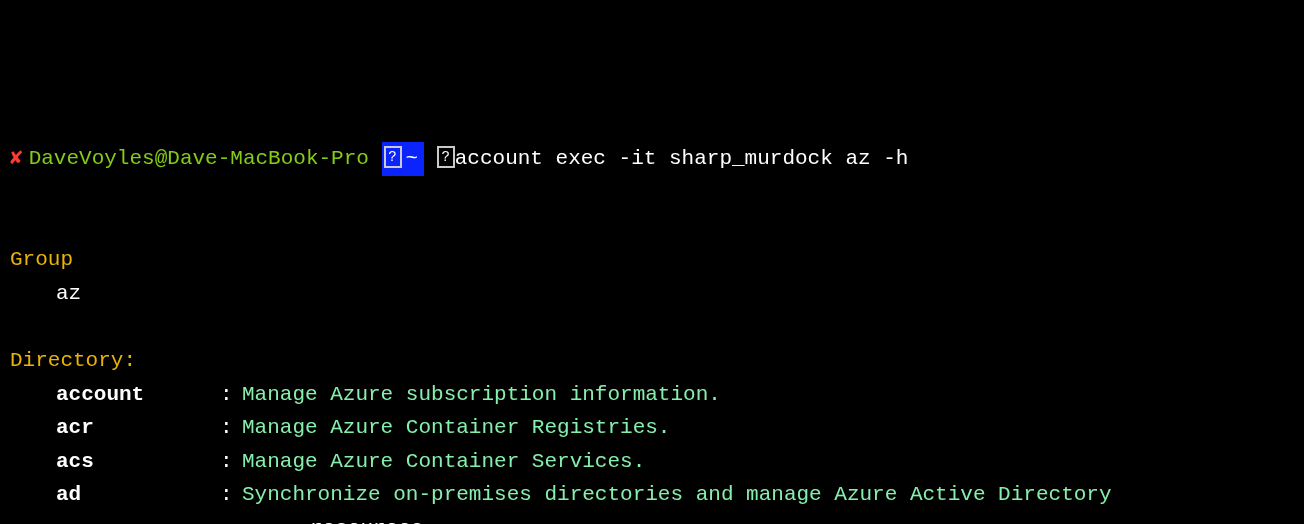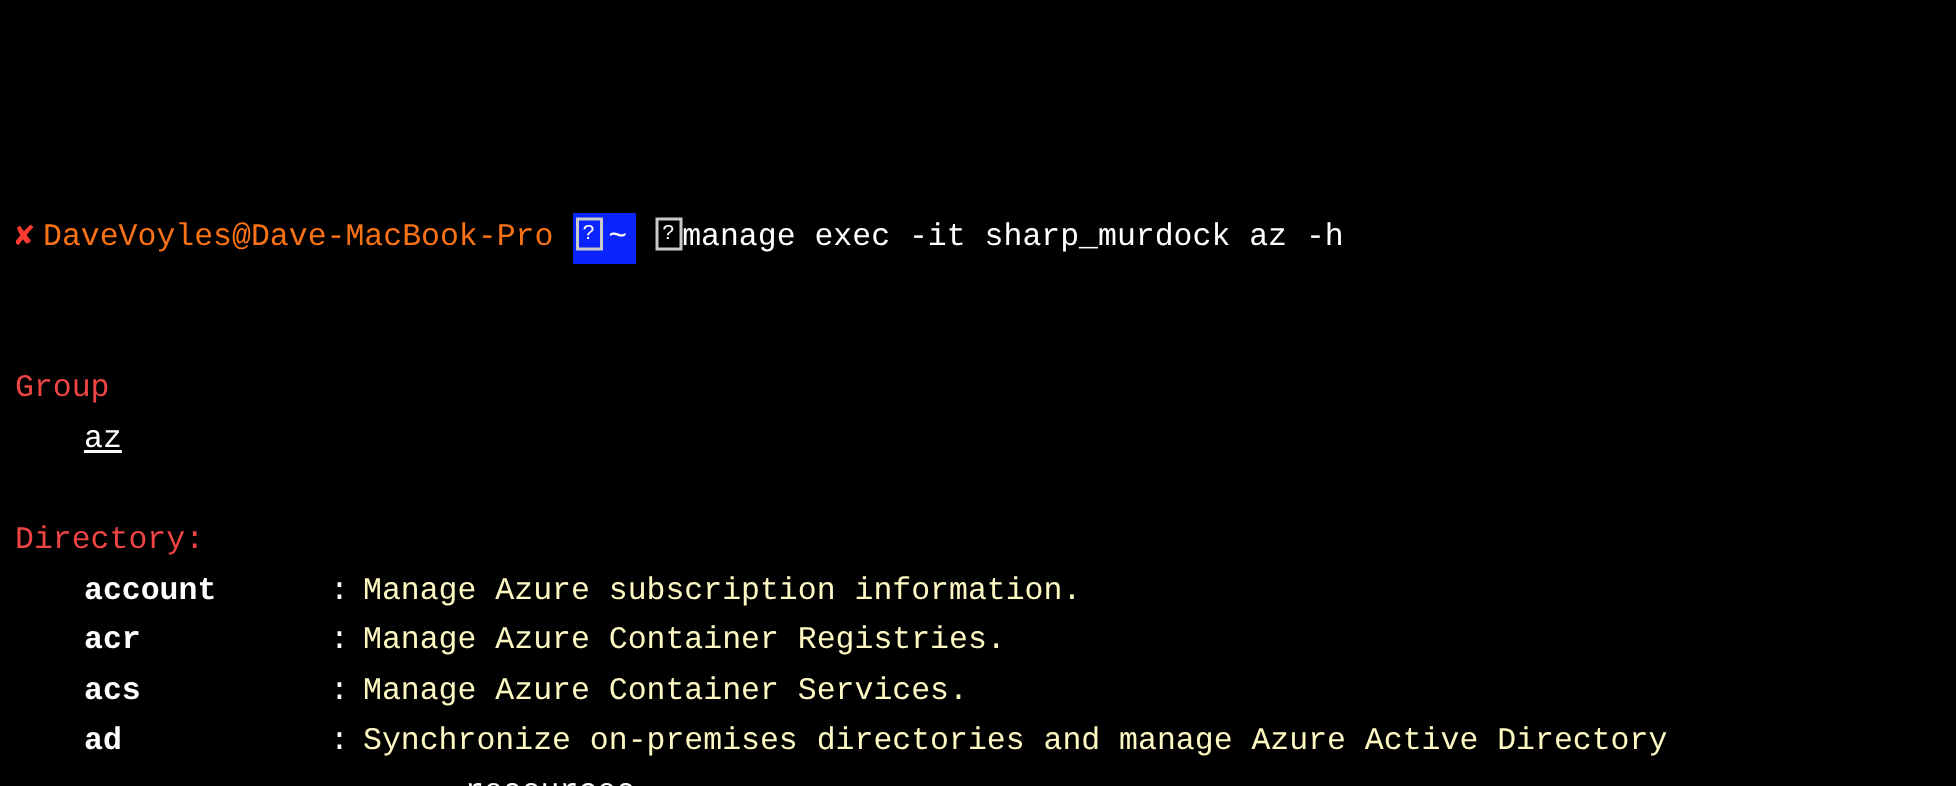--- a/index.html
+++ b/index.html
@@ -10,21 +10,21 @@
       font-size: 21px;
       line-height: 1.6;
       padding: 8px 10px;
       width: 1304px;
       height: 524px;
       overflow: hidden;
       white-space: pre;
     }
     .prompt-line { display: block; }
     .cross { color: #ff3b30; font-weight: bold; margin-right: 6px; }
-    .user-host { color: #f97316; margin-top: 12px; }
+    .user-host { color: #84cc16; margin-top: 12px; }
     .seg-badge {
       background: #0b24fb;
       color: #ffffff;
       padding: 0 2px;
       display: inline-block;
     }
     .glyph-box {
       border: 2px solid #c9c9c9;
       display: inline-flex;
       align-items: center;
@@ -33,39 +33,39 @@
       height: 22px;
       font-size: 14px;
       line-height: 1;
       vertical-align: middle;
       margin-top: -4px;
     }
     .glyph-box.onblue { border-color: #c9c9c9; }
     .tilde { margin: 0 4px; }
     .cmd { color: #ffffff; }
     .blank { height: 1.6em; }
-    .heading { color: #ef4444; }
-    .indent1 { padding-left: 46px; text-decoration: underline; }
+    .heading { color: #eab308; }
+    .indent1 { padding-left: 46px; }
     .sub-row { display: block; }
     .sub-name {
       display: inline-block;
       min-width: 210px;
       padding-left: 46px;
       font-weight: bold;
     }
     .colon { display: inline-block; width: 22px; }
-    .desc { color: #fef9c3; }
+    .desc { color: #86efac; }
     .wrap-cont { padding-left: 300px; display: block; }
   </style>
 </head>
 <body>
 
 
 
-<span class="prompt-line"><span class="cross">✘</span><span class="user-host">DaveVoyles@Dave-MacBook-Pro</span> <span class="seg-badge"><span class="glyph-box onblue">?</span><span class="tilde">~</span></span> <span class="glyph-box">?</span><span class="cmd">manage exec -it sharp_murdock az -h</span></span>
+<span class="prompt-line"><span class="cross">✘</span><span class="user-host">DaveVoyles@Dave-MacBook-Pro</span> <span class="seg-badge"><span class="glyph-box onblue">?</span><span class="tilde">~</span></span> <span class="glyph-box">?</span><span class="cmd">account exec -it sharp_murdock az -h</span></span>
 <span class="blank"> </span>
 <span class="heading">Group</span>
 <span class="indent1">az</span>
 <span class="blank"> </span>
 <span class="heading">Directory:</span>
 <div id="subgroup-rows"><span class="sub-row"><span class="sub-name">account</span><span class="colon">: </span><span class="desc">Manage Azure subscription information.</span></span><span class="sub-row"><span class="sub-name">acr</span><span class="colon">: </span><span class="desc">Manage Azure Container Registries.</span></span><span class="sub-row"><span class="sub-name">acs</span><span class="colon">: </span><span class="desc">Manage Azure Container Services.</span></span><span class="sub-row"><span class="sub-name">ad</span><span class="colon">: </span><span class="desc">Synchronize on-premises directories and manage Azure Active Directory</span></span><span class="wrap-cont">resources.</span></div>
 
 
 
 

